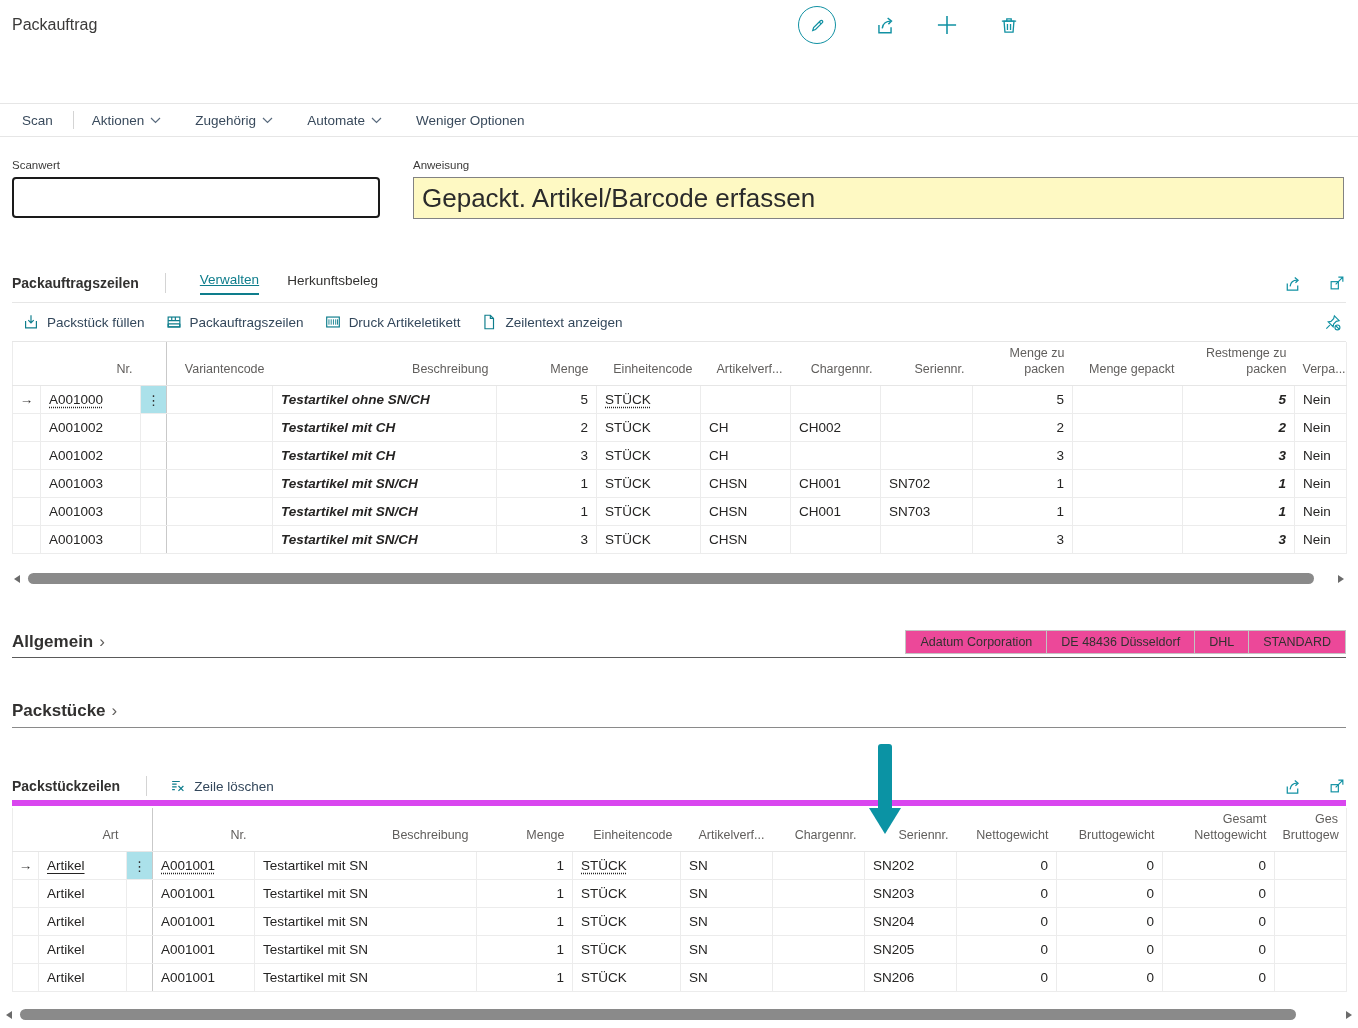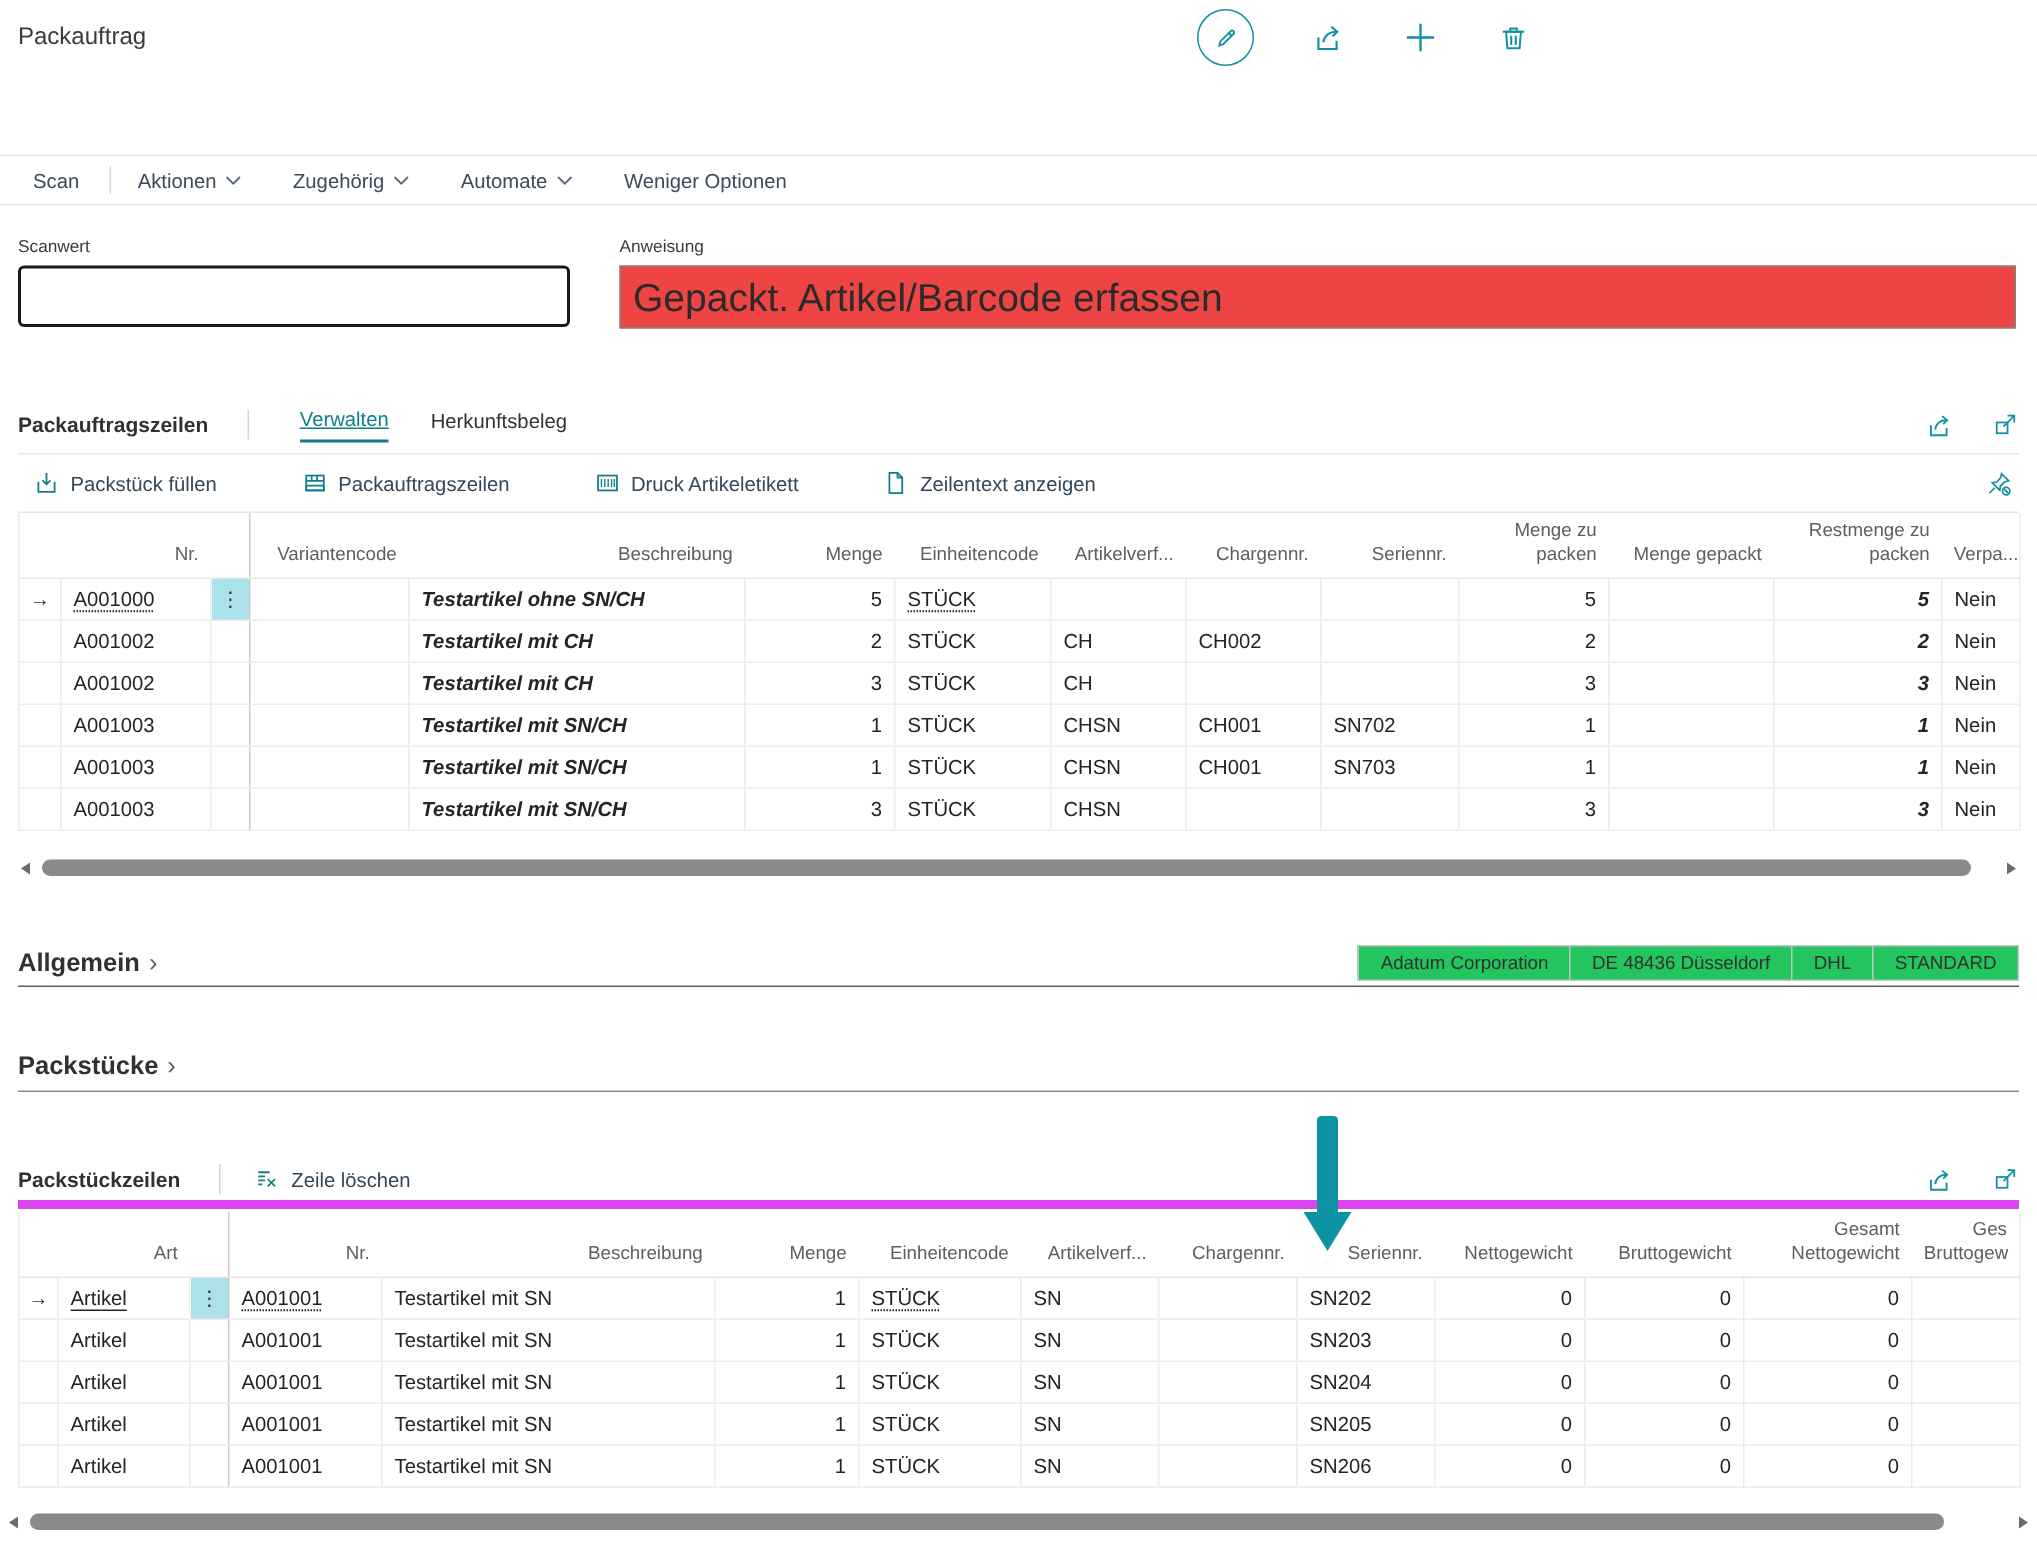--- a/index.html
+++ b/index.html
@@ -21,32 +21,32 @@
   .menu-item { display:flex; align-items:center; gap:6px; cursor:pointer; }
   .menubar .sep { width:1px; height:18px; background:#d4d4d4; margin:0 18px 0 20px; }
   .menubar .mi-gap { margin-right:34px; }
   .chev { display:inline-block; }
 
   
   .field-label { position:absolute; font-size:11.5px; color:#3b3a39; }
   .scan-input { position:absolute; top:177px; left:12px; width:368px; height:41px;
     border:2px solid #1a1a1a; border-radius:4px; font-size:20px; padding:0 8px; outline:none; }
   .anweisung-box { position:absolute; top:177px; left:413px; width:931px; height:42px;
-    background:#ef4444; border:1px solid #828282; display:flex; align-items:center;
+    background:#fef9c3; border:1px solid #828282; display:flex; align-items:center;
     padding:0 8px; font-size:26px; color:#2b2b2b; white-space:nowrap; overflow:hidden; }
 
   
   .sect-head { position:absolute; left:12px; width:1334px; display:flex; align-items:center; }
   .sect-title { font-size:14px; font-weight:700; color:#323130; }
   .tabs { display:flex; align-items:center; margin-left:34px; gap:28px; }
   .tab { font-size:13.5px; color:#323130; padding-bottom:6px; cursor:pointer; }
   .tab.active { color:#0e7d8c; border-bottom:2px solid #0e7d8c;text-decoration:underline; }
   .head-right { margin-left:auto; display:flex; gap:26px; color:#1191a3; }
   .toolbar { position:absolute; left:12px; width:1334px; height:40px; display:flex; align-items:center;
-    border-top:1px solid #e6e6e6; border-bottom:1px solid #e6e6e6; gap:56px; padding-left:10px; }
+    border-top:1px solid #e6e6e6; border-bottom:1px solid #e6e6e6; gap:20px; padding-left:10px; }
   .tb-item { display:flex; align-items:center; gap:7px; font-size:13.5px; color:#33475b; cursor:pointer; }
   .tb-item .ic { color:#0e7d8c; display:flex; }
   .tb-right { margin-left:auto; margin-right:4px; color:#1191a3; display:flex; gap:26px; }
 
   
   table.grid { border-collapse:collapse; table-layout:fixed; position:absolute; left:12px; width:1334px;
     border-left:1px solid #ececec; border-right:1px solid #ececec; }
   .grid th { font-weight:400; font-size:12.5px; color:#605e5c; text-align:right; vertical-align:bottom;
     padding:4px 8px 8px 8px; border-bottom:1px solid #e6e6e6; line-height:1.25; }
   .grid th.num, .grid td.num { text-align:right; }
@@ -67,21 +67,21 @@
   .hs-thumb { position:absolute; top:1px; height:11px; background:#8a8a8a; border-radius:6px; }
   .tri { position:absolute; top:3px; width:0; height:0; border-top:4px solid transparent; border-bottom:4px solid transparent; }
   .tri.left { border-right:6px solid #6b6b6b; }
   .tri.right { border-left:6px solid #6b6b6b; }
 
   
   .fasttab { position:absolute; left:12px; width:1334px; display:flex; align-items:center; }
   .ft-title { font-size:17px; font-weight:700; color:#323130; cursor:pointer; }
   .ft-chev { font-size:17px; color:#605e5c; margin-left:6px; font-weight:400; }
   .chips { margin-left:auto; display:flex; }
-  .chip { background:#22c55e; border:1px solid #c3c3c3; margin-left:-1px; padding:4px 14px;
+  .chip { background:#ec4899; border:1px solid #c3c3c3; margin-left:-1px; padding:4px 14px;
     font-size:12.5px; color:#323130; white-space:nowrap; cursor:pointer; }
 
   
   .dl-arrow { position:absolute; left:869px; top:744px; width:32px; height:90px; z-index:6; pointer-events:none; }
   .dl-arrow .shaft { position:absolute; left:9px; top:0; width:14px; height:66px; background:#0b93a4; border-radius:3px 3px 0 0; }
   .dl-arrow .head { position:absolute; left:0; top:64px; width:0; height:0;
     border-left:16px solid transparent; border-right:16px solid transparent; border-top:26px solid #0b93a4; }
 
   svg { display:block; }
 </style>

